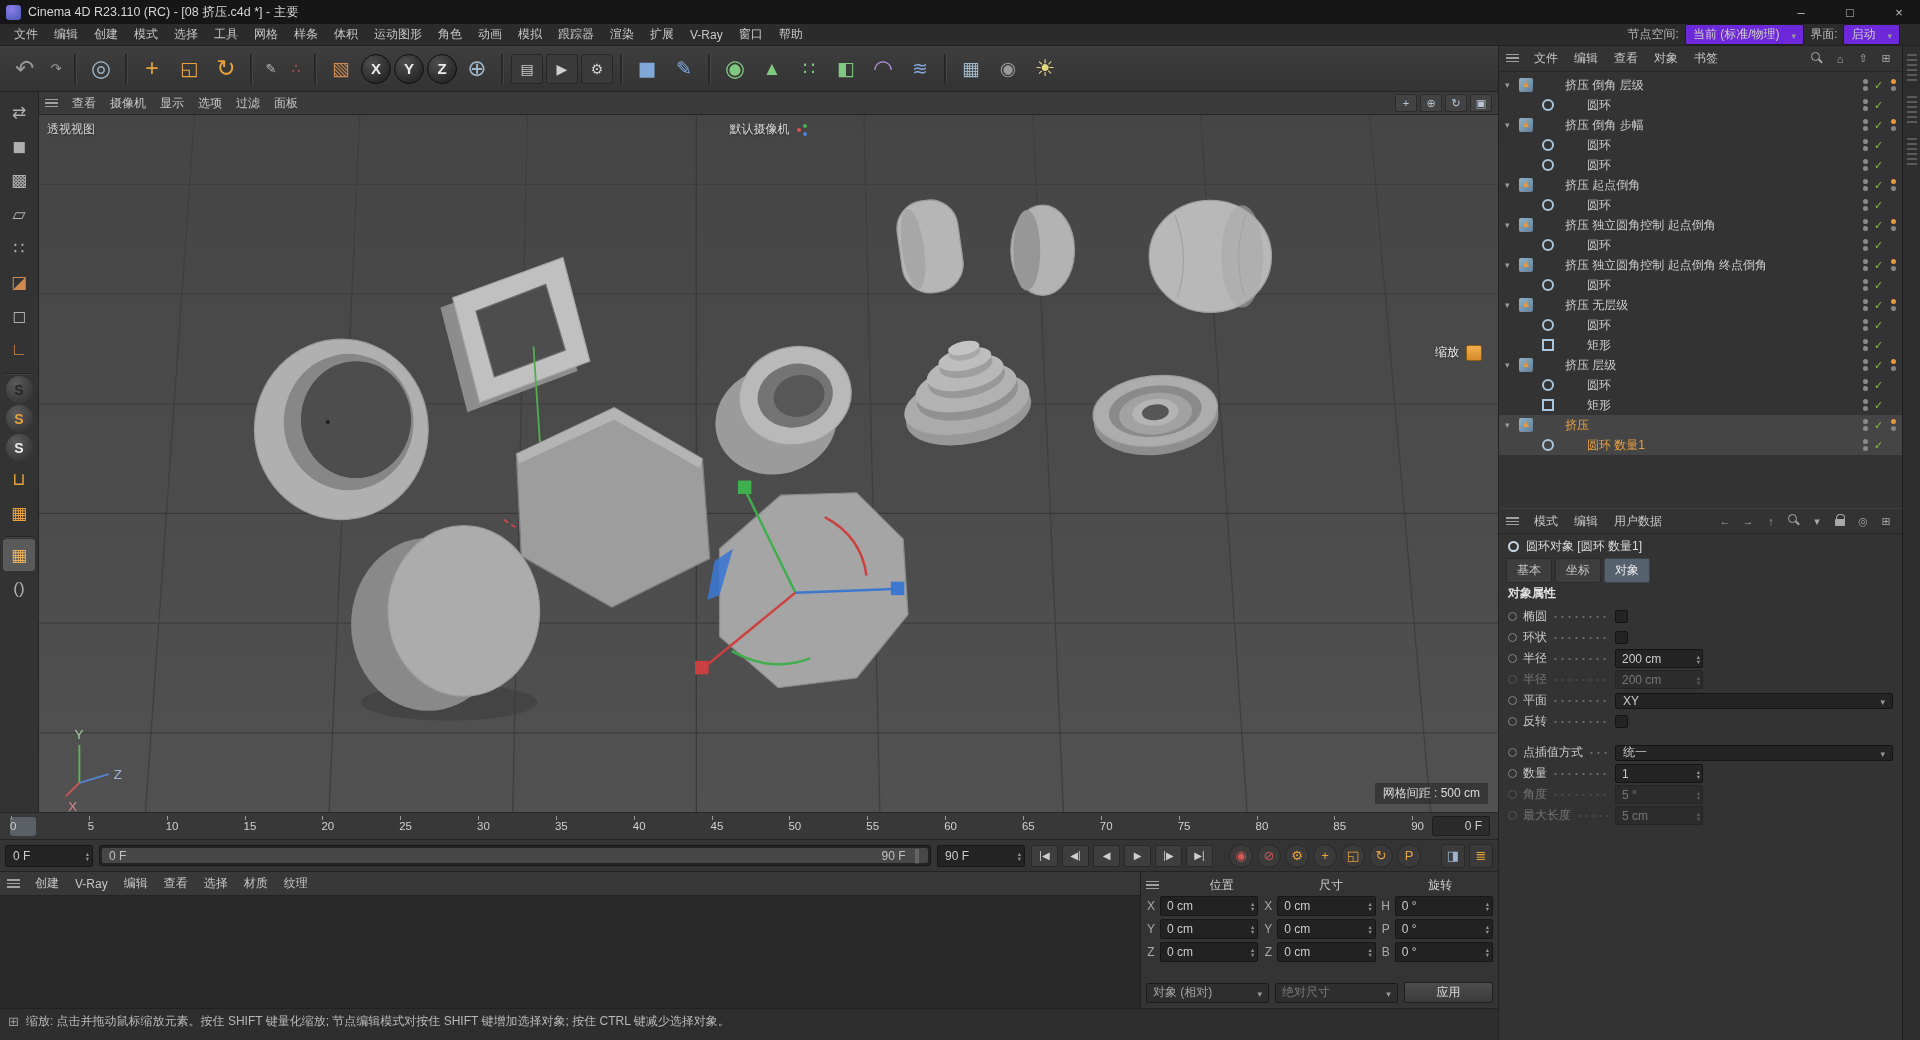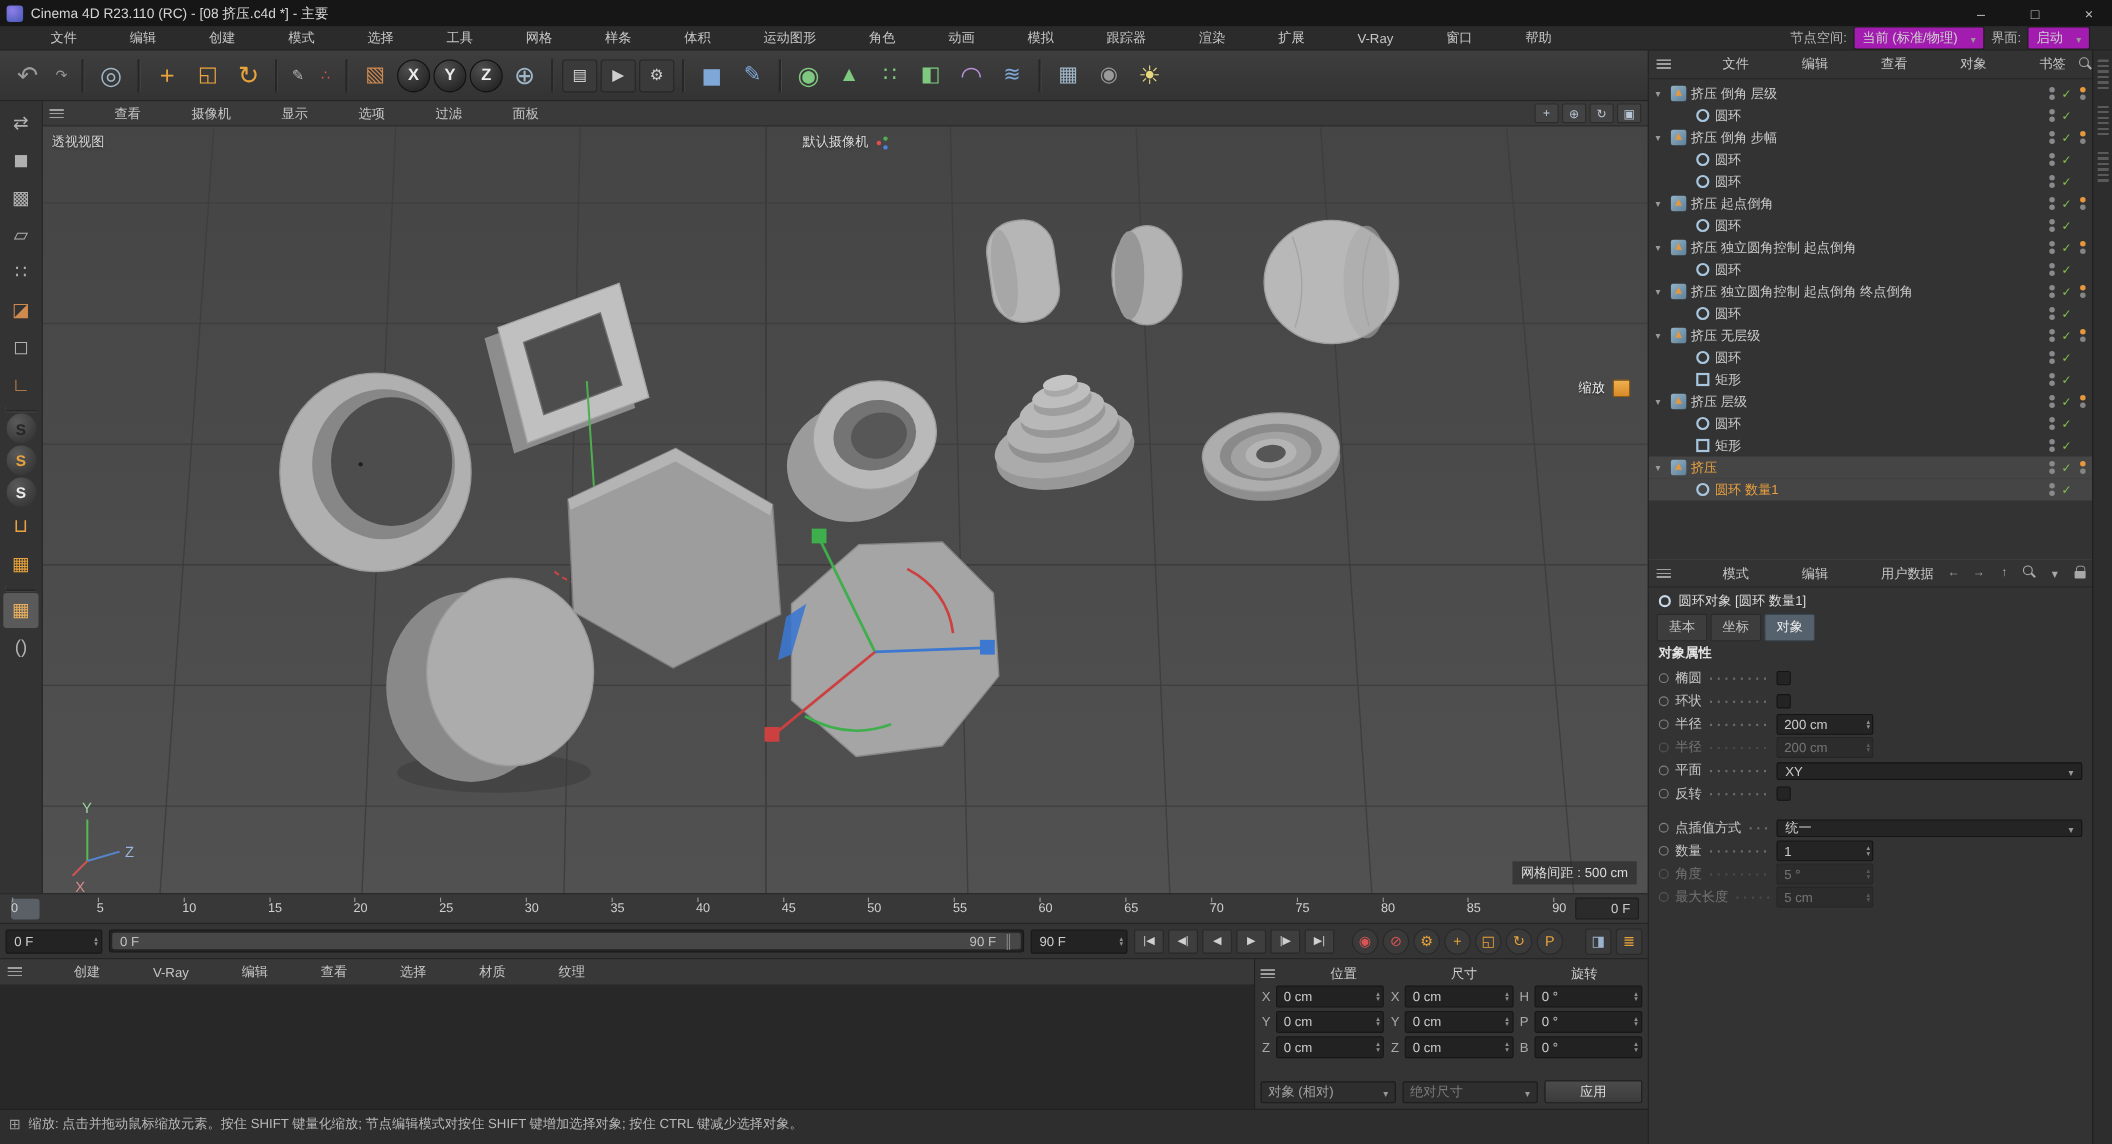--- a/index.html
+++ b/index.html
@@ -7,23 +7,23 @@
   #app { position:relative; width:1920px; height:1040px; background:#2e2e2e; overflow:hidden; font-size:12px; color:#c8c8c8; user-select:none; }
 
   
   .titlebar { position:absolute; left:0; top:0; width:1920px; height:24px; background:#161616; display:flex; align-items:center; gap:7px; padding-left:6px; color:#d6d6d6; font-size:12.5px; }
   .app-icon { width:15px; height:15px; border-radius:3px; background:radial-gradient(circle at 35% 30%, #8f7fe8, #4457b4); flex:none; }
   .tb-fill { flex:1; }
   .winbtn { width:42px; height:24px; display:flex; align-items:center; justify-content:center; color:#c0c0c0; font-size:13px; }
 
   
   .menubar { position:absolute; left:0; top:24px; width:1920px; height:22px; background:#2b2b2b; border-bottom:1px solid #202020; display:flex; align-items:center; padding:0 6px; }
-  .mitem { padding:2px 8px; color:#c6c6c6; white-space:nowrap;margin-left:32px; }
+  .mitem { padding:2px 8px; color:#c6c6c6; white-space:nowrap; }
   .menubar-right { margin-left:auto; display:flex; align-items:center; gap:6px; color:#b4b4b4; padding-right:14px; }
-  .dd { background:#a21caf; border:1px solid #1d1d1d; border-radius:2px; padding:1px 7px; display:flex; align-items:center; gap:12px; color:#cfcfcf; }
+  .dd { background:#6d28d9; border:1px solid #1d1d1d; border-radius:2px; padding:1px 7px; display:flex; align-items:center; gap:12px; color:#cfcfcf; }
   .dd .arr::before { content:"▾"; font-size:9px; color:#999; }
 
   
   .toolbar { position:absolute; left:0; top:46px; width:1498px; height:46px; background:linear-gradient(#3e3e3e,#333); border-bottom:1px solid #242424; display:flex; align-items:center; gap:3px; padding:0 8px; }
   .titem { width:34px; height:34px; display:flex; align-items:center; justify-content:center; border-radius:3px; font-size:19px; color:#b8b8b8; flex:none; }
   .titem.sep { width:3px; height:30px; background:#272727; border-right:1px solid #474747; border-radius:0; margin:0 4px; }
   .titem.big { font-size:23px; }
   .titem.small { width:22px; font-size:13px; }
   .titem.dim { color:#9a9a9a; }
   .titem.gold { color:#e8a33c; }
@@ -141,21 +141,21 @@
   .om-row.sel { background:#454545; }
   .om-row.sel .olabel { color:#e8a040; }
   .caret { width:10px; flex:none; color:#9a9a9a; font-size:9px; }
   .caret::before { content:"▾"; }
   .om-row.child .caret { visibility:hidden; }
   .oi { width:14px; height:14px; flex:none; }
   .oi.i-extrude { background:linear-gradient(135deg,#93b2c6,#5e8099); border-radius:2px; position:relative; }
   .oi.i-extrude::after { content:""; position:absolute; left:4px; top:3px; border-left:3px solid transparent; border-right:3px solid transparent; border-bottom:6px solid #e8983c; }
   .oi.i-circle { width:12px; height:12px; margin:1px; border:2px solid #a8c6de; border-radius:50%; }
   .oi.i-rect { width:12px; height:12px; margin:1px; border:2px solid #a8c6de; }
-  .olabel { flex:1; color:#cccccc; white-space:nowrap; overflow:hidden; }
+  .olabel { flex:1; color:#cccccc; white-space:nowrap; overflow:hidden;margin-left:28px; }
   .octrls { display:flex; align-items:center; gap:6px; flex:none; }
   .vis-dots { display:flex; flex-direction:column; gap:2px; }
   .vis-dots i { width:5px; height:5px; border-radius:50%; background:#8a8a8a; }
   .chk { color:#7fc24f; font-size:11px; width:11px; }
   .chk::before { content:"✓"; }
   .gen-dots { display:flex; flex-direction:column; gap:2px; visibility:hidden; }
   .om-row.gen .gen-dots { visibility:visible; }
   .gen-dots i { width:5px; height:5px; border-radius:50%; background:#e8983c; }
   .gen-dots i + i { background:#858585; }
 

